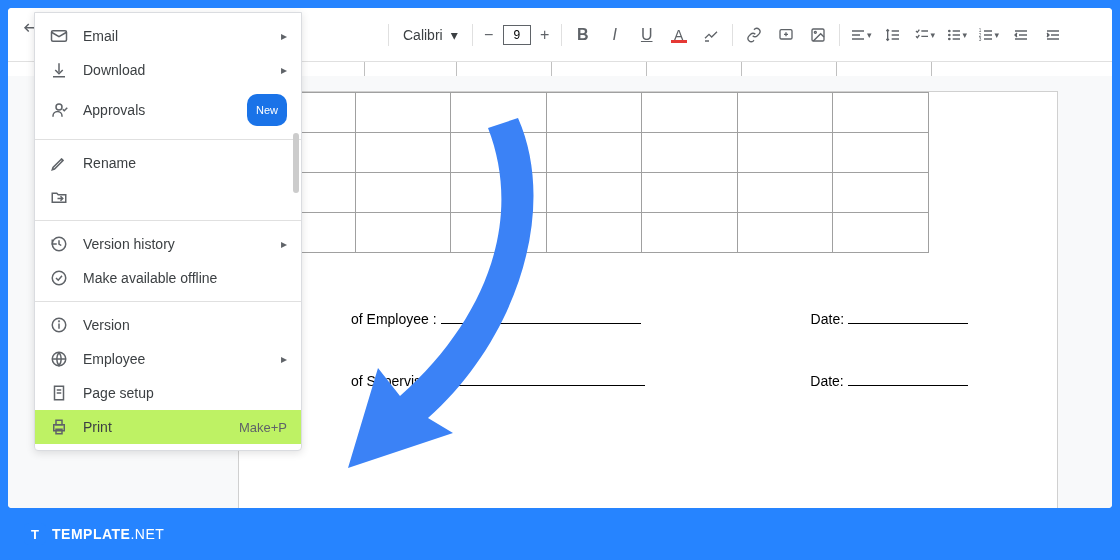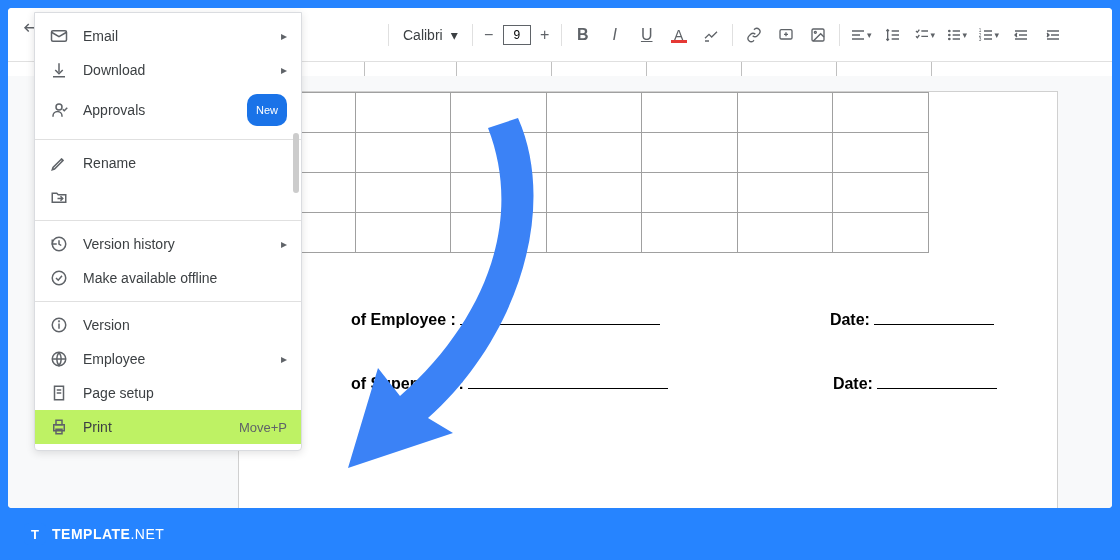--- a/index.html
+++ b/index.html
@@ -14,21 +14,21 @@
 .minus-plus { width: 20px; height: 20px; display: flex; align-items: center; justify-content: center; color: #5f6368; cursor: pointer; }
 .color-bar { height: 3px; width: 16px; margin-top: -3px; }
 .ruler-row { height: 24px; background: #fff; border-bottom: 1px solid #e0e0e0; display: flex; }
 .ruler-left { width: 348px; display: flex; align-items: center; padding-left: 16px; }
 .ruler-main { flex: 1; position: relative; overflow: hidden; }
 .ruler-tick { position: absolute; top: 0; bottom: 0; border-left: 1px solid #c0c0c0; font-size: 9px; color: #5f6368; display: flex; align-items: flex-end; padding-left: 2px; }
 .doc-area { position: absolute; top: 68px; left: 0; right: 0; bottom: 0; background: #f8f9fa; overflow: hidden; }
 .page { position: absolute; top: 15px; left: 230px; width: 820px; height: 520px; background: #fff; border: 1px solid #d0d0d0; padding: 0; }
 .table-grid { width: 670px; border-collapse: collapse; margin-left: 20px; margin-top: 0; }
 .table-grid td { border: 1px solid #a0a0a0; height: 40px; }
-.sig-row { margin-top: 58px; margin-left: 112px; display: flex; align-items: baseline; font-size: 16px; color: #000; font-weight: bold; }
+.sig-row { margin-top: 58px; margin-left: 112px; display: flex; align-items: baseline; font-size: 14px; color: #000; }
 .sig-line { border-bottom: 1px solid #000; width: 200px; margin-left: 4px; margin-right: 40px; }
 .date-line { border-bottom: 1px solid #000; width: 120px; margin-left: 4px; }
 .menu-dropdown { position: absolute; top: 4px; left: 26px; width: 268px; background: #fff; border: 1px solid #dadce0; border-radius: 0 0 4px 4px; box-shadow: 0 2px 8px rgba(0,0,0,0.12); padding: 6px 0; z-index: 100; max-height: 480px; overflow-y: auto; }
 .menu-item { display: flex; align-items: center; padding: 7px 14px; font-size: 14px; color: #3c4043; cursor: pointer; gap: 14px; position: relative; }
 .menu-item.highlighted { background: #bef264; }
 .menu-icon-slot { width: 20px; height: 20px; display: flex; align-items: center; justify-content: center; color: #5f6368; }
 .menu-label { flex: 1; }
 .menu-arrow { color: #5f6368; font-size: 12px; }
 .menu-shortcut { color: #5f6368; font-size: 13px; }
 .menu-divider { height: 1px; background: #e0e0e0; margin: 6px 0; }
@@ -350,21 +350,21 @@
     </div>
     <div class="menu-item highlighted">
       <span class="menu-icon-slot">
           <svg width="18" height="18" viewBox="0 0 24 24" fill="none" stroke="#5f6368" stroke-width="2">
             <rect x="5" y="9" width="14" height="8"></rect>
             <rect x="8" y="3" width="8" height="6"></rect>
             <rect x="8" y="15" width="8" height="6"></rect>
           </svg>
         </span>
       <span class="menu-label">Print</span>
-      <span class="menu-shortcut">Move+P</span>
+      <span class="menu-shortcut">Make+P</span>
     </div>
     <div class="scroll-indicator"></div>
   </div>
 
   <svg class="arrow-overlay" viewBox="0 0 230 380">
     <path d="M 180 10 C 220 100, 180 230, 90 310 L 115 325 L 10 360 L 40 260 L 62 288 C 150 210, 185 110, 150 20 Z" fill="#3b82f6"></path>
   </svg>
 
 </div>
 

